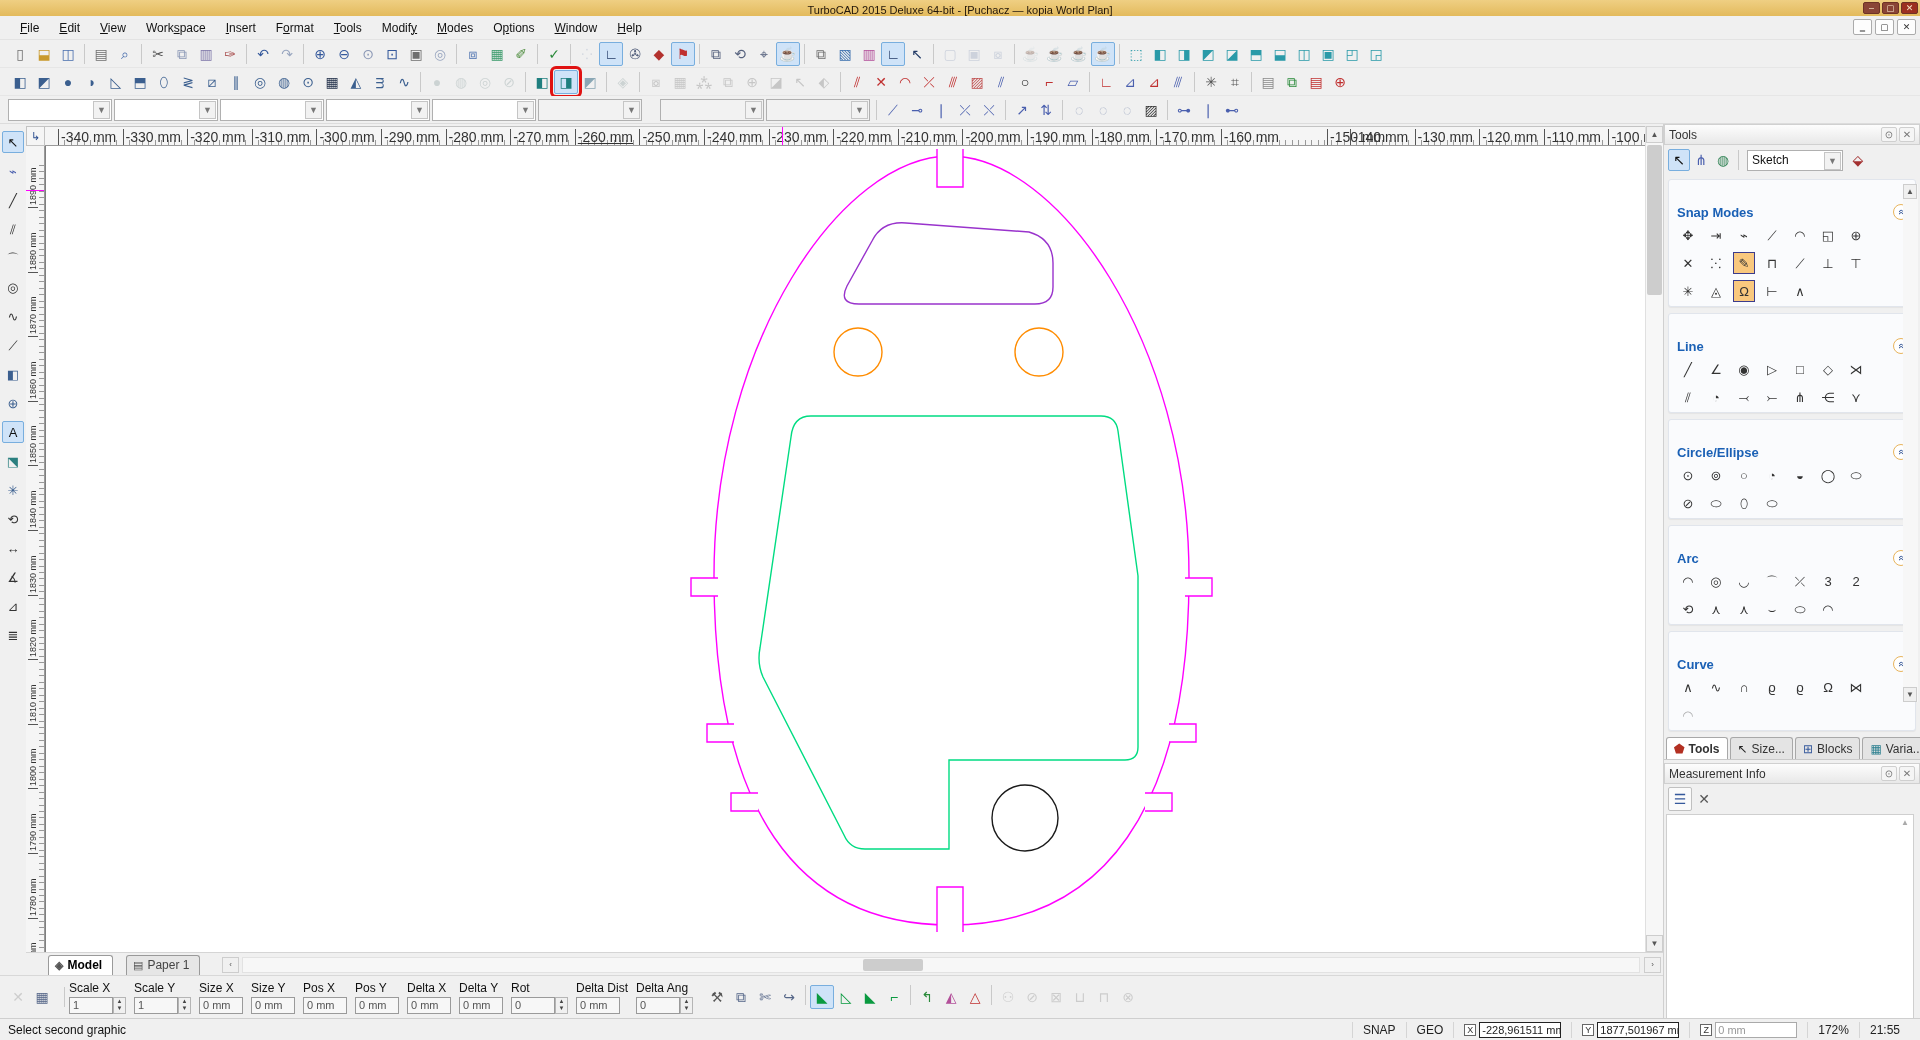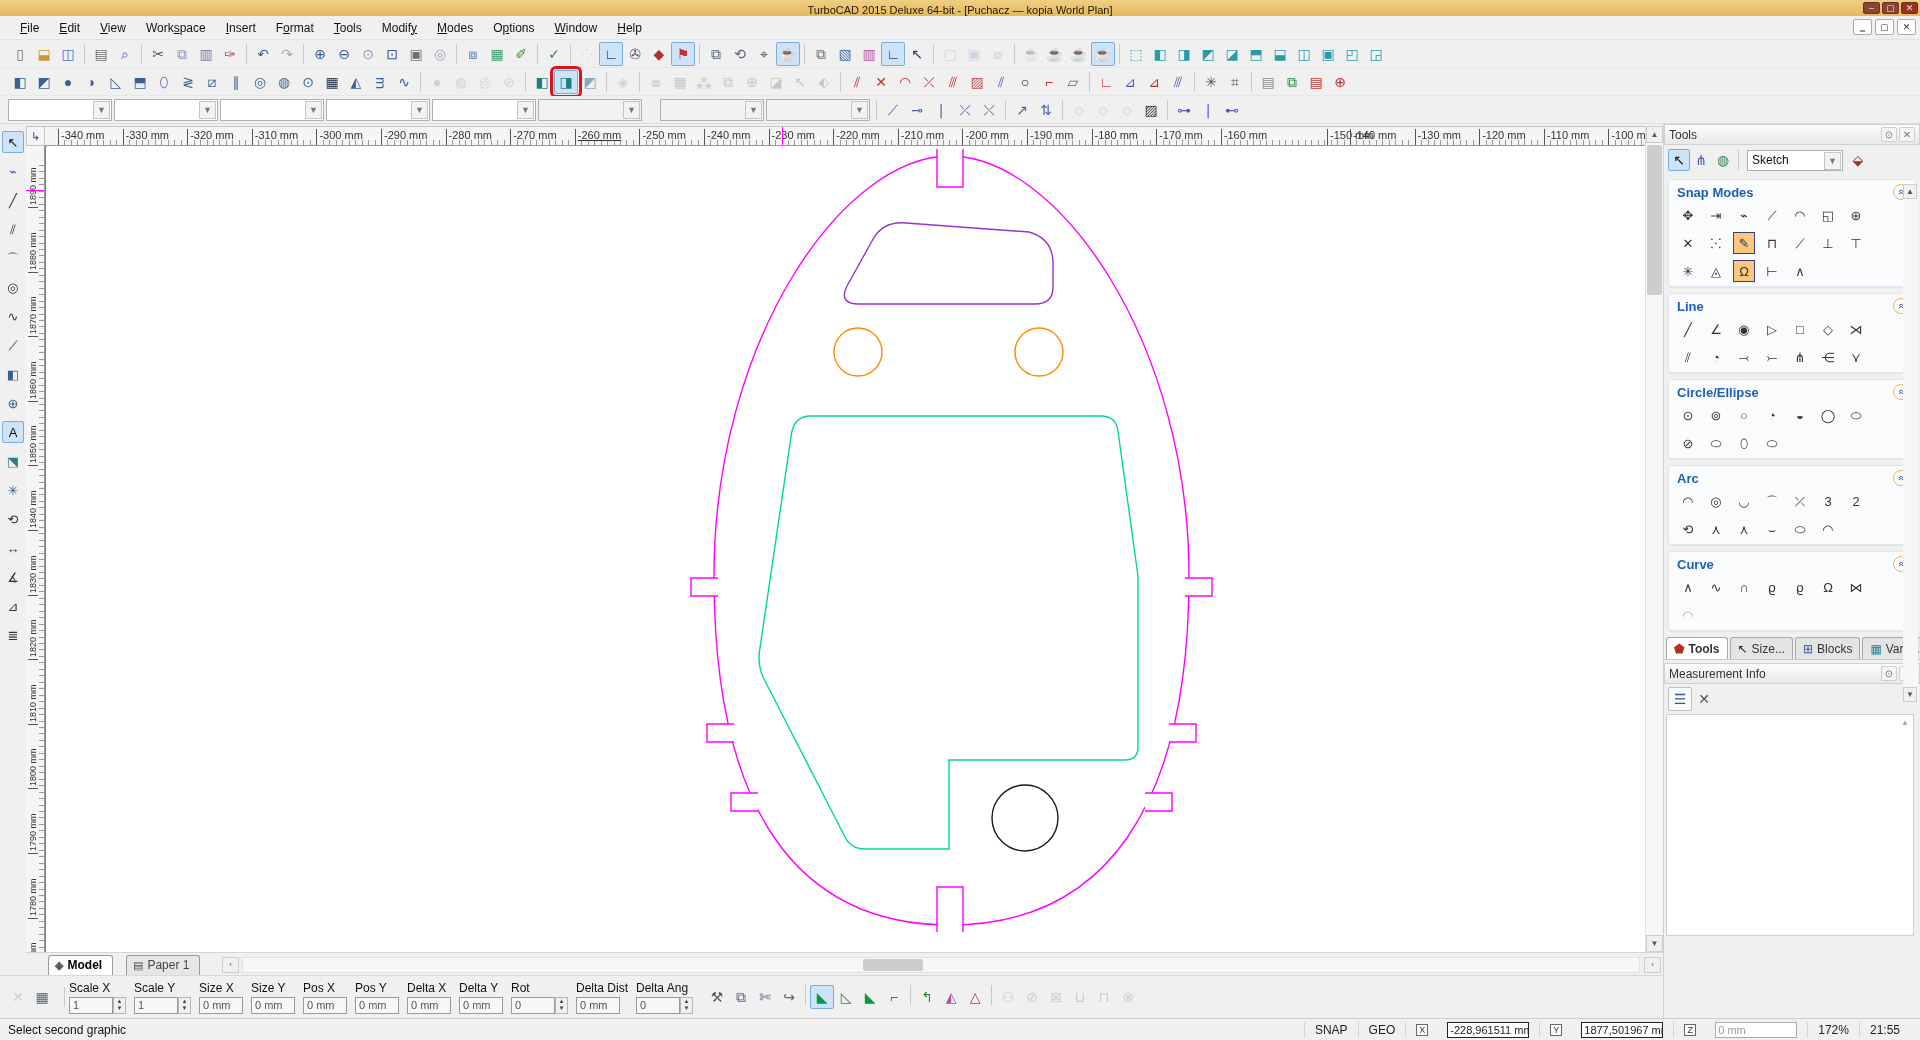--- a/index.html
+++ b/index.html
@@ -47,21 +47,21 @@
   #leftbar { position:absolute; left:0; top:124px; width:26px; height:851px; background:#f0f0f0; }
   #leftbar .ico { width:22px; height:22px; margin:7px 0 0 2px; line-height:21px; font-size:13px; }
 
   
   #corner { position:absolute; left:26px; top:126px; width:19px; height:20px; background:#f5f5f5;
     border:1px solid #c3c3c3; color:#2a4d8f; font-size:11px; line-height:18px; text-align:center; }
   #ruler-top { position:absolute; left:45px; top:126px; width:1600px; height:20px; background:#f5f5f5;
     border-bottom:1px solid #9a9a9a; border-top:1px solid #c3c3c3; overflow:hidden; }
   #ruler-top .ticks { position:absolute; bottom:0; left:13px; width:1610px; height:5px;
     background:repeating-linear-gradient(90deg,#999 0 1px,transparent 1px 6.46px); }
-  #ruler-top .rlabel { position:absolute; top:2px; font-size:11px; color:#333; border-left:1px solid #555;
+  #ruler-top .rlabel { position:absolute; top:2px; font-size:14px; color:#333; border-left:1px solid #555;
     padding-left:2px; height:16px; white-space:nowrap; }
   #ruler-top .marker { position:absolute; top:0; width:1px; height:20px; background:#ff00ff; }
   #ruler-left { position:absolute; left:26px; top:146px; width:19px; height:806px; background:#f5f5f5;
     border-right:1px solid #9a9a9a; overflow:hidden; }
   #ruler-left .ticks { position:absolute; right:0; top:19px; height:810px; width:5px;
     background:repeating-linear-gradient(180deg,#999 0 1px,transparent 1px 6.46px); }
   #ruler-left .rlabel { position:absolute; left:2px; font-size:9px; color:#333; white-space:nowrap;
     transform:rotate(-90deg); transform-origin:0 0; border-left:1px solid #555; padding-left:2px; }
   #ruler-left .marker { position:absolute; left:0; width:19px; height:1px; background:#ff00ff; }
 
@@ -96,21 +96,21 @@
     display:flex; align-items:center; padding:0 4px; font-size:12px; color:#333; }
   .pane-h .ph-title { flex:1; }
   .pane-h .ph-btn { width:16px; height:15px; text-align:center; line-height:14px; font-size:10px;
     color:#777; border:1px solid #cfcfcf; background:#f5f5f5; margin-left:2px; border-radius:2px; }
   #ptoolbar { height:30px; display:flex; align-items:center; padding:0 4px; background:#f0f0f0; }
   #ptoolbar .ico { width:22px; height:22px; line-height:21px; }
   #ptoolbar .combo { width:96px; height:21px; margin:0 4px; }
   #ptoolbar .combo .val { font-size:12px; padding:2px 0 0 4px; color:#111; display:block; }
   .card { margin:4px 4px 6px 4px; background:#fafbfd; border:1px solid #e1e5ec; border-radius:3px;
     box-shadow:0 1px 1px rgba(0,0,0,.05); }
-  .card-h { display:flex; align-items:center; padding:4px 6px 2px 8px; }
+  .card-h { display:flex; align-items:center; padding:4px 6px 2px 8px;margin-top:20px; }
   .card-h .ct { color:#1a60b5; font-weight:bold; font-size:13px; flex:1; }
   .chev { width:16px; height:16px; border-radius:50%; border:1px solid #e8b45c; background:#fff;
     color:#2a4d8f; font-size:10px; line-height:14px; text-align:center; }
   .chev span { display:inline-block; transform:rotate(90deg); }
   .prow { display:flex; padding:2px 0 4px 8px; }
   .pico { width:22px; height:22px; margin-right:6px; text-align:center; line-height:21px; font-size:13px;
     color:#333; border:1px solid transparent; }
   .pico.hl { background:#f9c87e; border-color:#3c3c8c; }
   .pico.grey { opacity:.4; }
   #panel-scroll { position:absolute; right:2px; top:60px; width:15px; height:518px; background:#f7f7f7; }
@@ -142,21 +142,21 @@
   #inspector .tail { display:flex; margin-left:4px; }
 
   
   #statusbar { position:absolute; left:0; top:1018px; width:1920px; height:22px; background:#f0f0f0;
     border-top:1px solid #cfcfcf; display:flex; align-items:center; font-size:12px; }
   #statusbar .msg { flex:1; padding-left:8px; color:#111; }
   .st-seg { padding:0 10px; border-left:1px solid #d5d5d5; height:16px; line-height:16px; color:#222; white-space:nowrap; }
   .axis-tag { display:inline-block; border:1px solid #666; background:#fff; font-size:9px; width:12px;
     height:12px; line-height:11px; text-align:center; margin-right:3px; color:#333; vertical-align:middle; }
   .coord-box { display:inline-block; width:82px; height:16px; border:1px solid #222; background:#fff;
-    font-size:11px; padding:0 2px; overflow:hidden; white-space:nowrap; vertical-align:middle; line-height:15px;margin-left:16px; }
+    font-size:11px; padding:0 2px; overflow:hidden; white-space:nowrap; vertical-align:middle; line-height:15px; }
   .coord-box.grey { border-color:#aaa; color:#999; }
 </style>
 </head>
 <body>
 
 <div id="app">
 
   <div id="titlebar">
     <span class="ttl">TurboCAD 2015 Deluxe 64-bit - [Puchacz — kopia World Plan]</span>
     <div id="winbtns">

